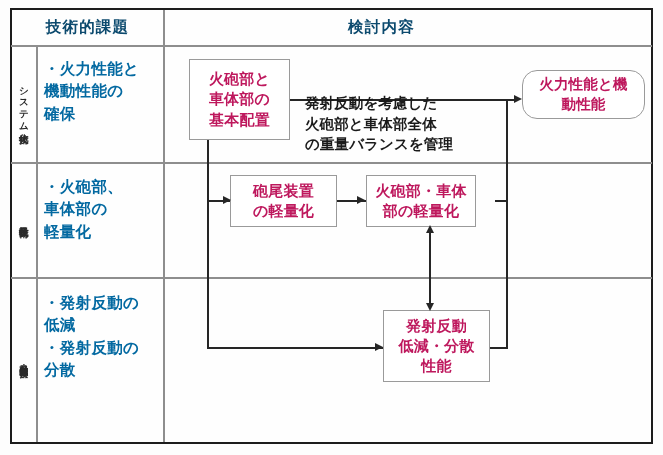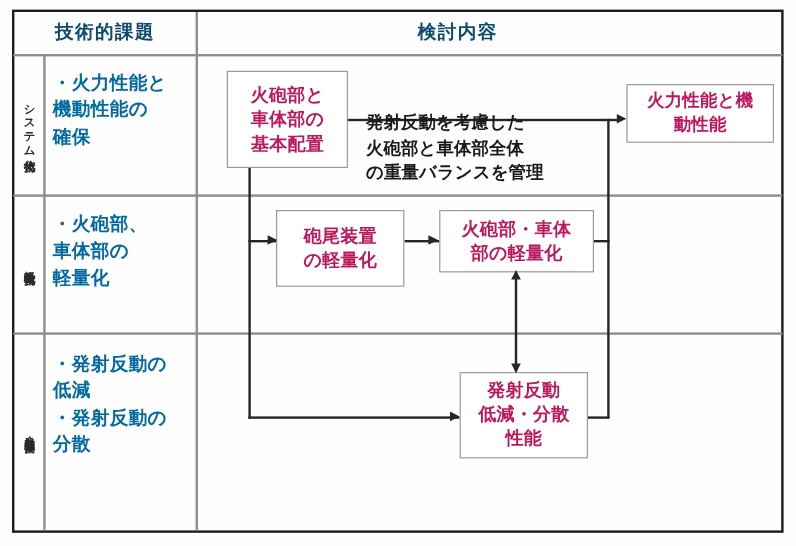--- a/index.html
+++ b/index.html
@@ -203,31 +203,31 @@
   <div class="conn v" style="left:429px; top:228px; height:81px;"></div>
   <div class="arrow up" style="left:426px; top:225px;"></div>
   <div class="arrow down" style="left:426px; top:303px;"></div>
 
   <div class="fbox" style="left:189px; top:59px; width:101px; height:81px;">
     <span class="inner" style="white-space:pre-line;">火砲部と
 車体部の
 基本配置</span>
   </div>
 
-  <div class="fbox" style="left:522px; top:70px; width:123px; height:49px; font-size:14.5px;">
+  <div class="fbox" style="left:522px; top:70px; width:123px; height:49px; font-size:14.5px;border-radius:15px;">
     <span class="inner" style="white-space:pre-line;">火力性能と機
 動性能</span>
   </div>
 
-  <div class="fbox" style="left:230px; top:175px; width:107px; height:64px;">
+  <div class="fbox" style="left:230px; top:175px; width:107px; height:52px;">
     <span class="inner" style="white-space:pre-line;">砲尾装置
 の軽量化</span>
   </div>
 
-  <div class="fbox" style="left:366px; top:175px; width:129px; height:52px;">
+  <div class="fbox" style="left:366px; top:175px; width:110px; height:52px;">
     <span class="inner" style="white-space:pre-line;">火砲部・車体
 部の軽量化</span>
   </div>
 
   <div class="fbox" style="left:383px; top:310px; width:107px; height:72px;">
     <span class="inner" style="white-space:pre-line;font-family:Liberation Serif, serif;">発射反動
 低減・分散
 性能</span>
   </div>
 

